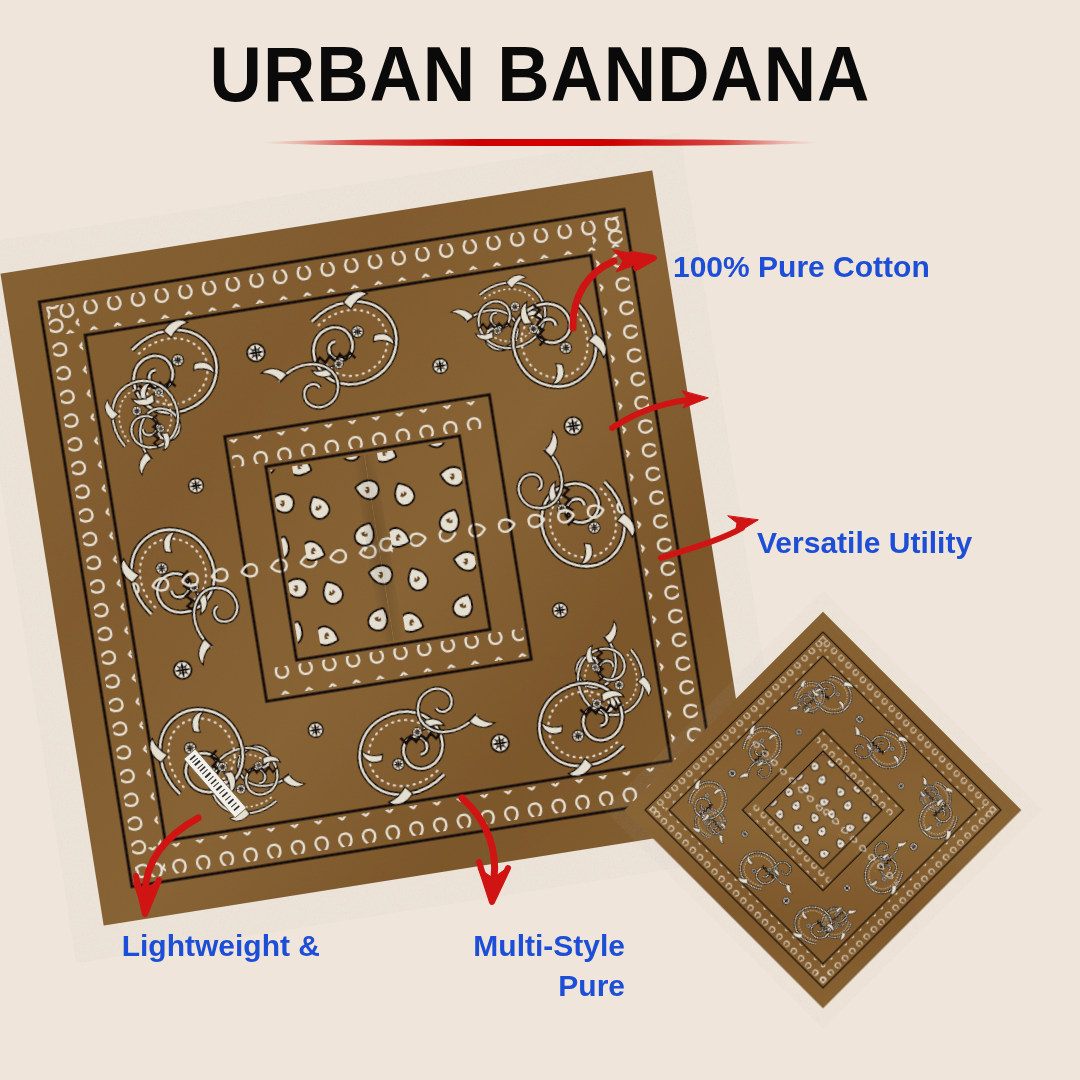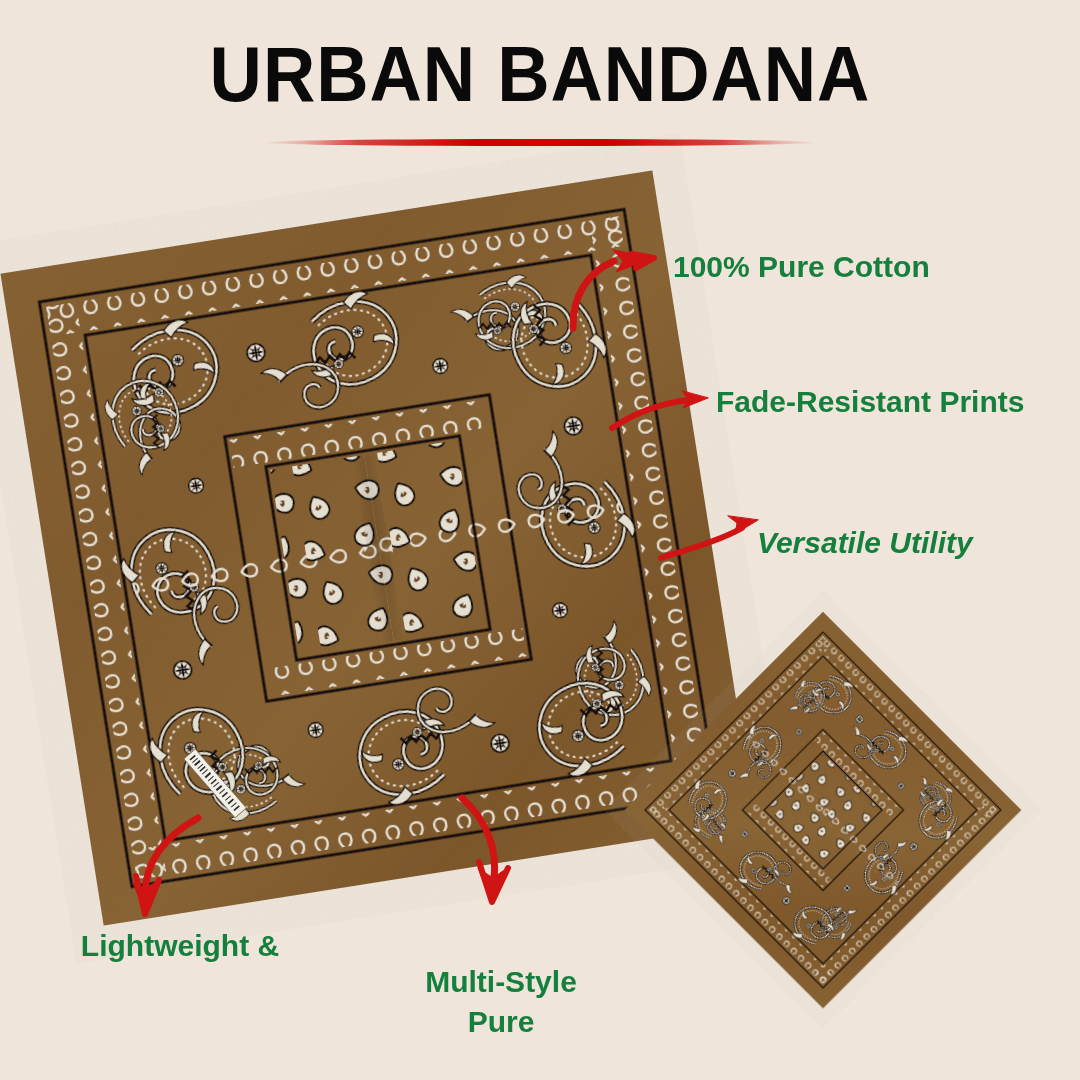--- a/index.html
+++ b/index.html
@@ -36,33 +36,33 @@
        #cc0000 63%,
        rgba(205,0,0,0.70) 83%,
        rgba(212,0,0,0.18) 94%,
        rgba(212,0,0,0) 100%);
     border-radius:50%;
   }
 
   
   .label{
     position:absolute;
-    color:#15803d;
+    color:#1d4ed8;
     font-weight:bold;
     font-size:30px;
     line-height:1.33;
     white-space:nowrap;
   }
-  .label.two-line{white-space:normal;text-align:center;}
+  .label.two-line{white-space:normal;text-align:right;}
 
   .lbl-cotton{left:673px;top:247px;}
   .lbl-fade  {left:716px;top:382px;}
-  .lbl-versa {left:757px;top:523px;font-style:italic;}
+  .lbl-versa {left:757px;top:523px;}
   .lbl-light {left:40px; top:926px; width:280px;}
-  .lbl-multi {left:396px;top:926px; width:210px;margin-top:36px;}
+  .lbl-multi {left:415px;top:926px; width:210px;}
 
   
   .svg-layer{position:absolute;left:0;top:0;width:1080px;height:1080px;}
   .arrows{pointer-events:none;}
 </style>
 </head>
 <body>
 
 <div id="stage">
 
@@ -335,21 +335,20 @@
         <path d="M479,862 L492,902 L508,868" fill="none" stroke-width="6"></path>
       </g>
     </g>
   </svg>
 
   <div class="title">URBAN BANDANA</div>
   <div class="divider"></div>
 
   <div class="label lbl-cotton">100% Pure Cotton</div>
 
-  <div class="label lbl-fade">Fade-Resistant Prints</div>
 
   <div class="label lbl-versa">Versatile Utility</div>
 
   <div class="label two-line lbl-light">
     <div>Lightweight &amp;</div>
   </div>
 
   <div class="label two-line lbl-multi">
     <div>Multi-Style</div>
     <div>Pure</div>

